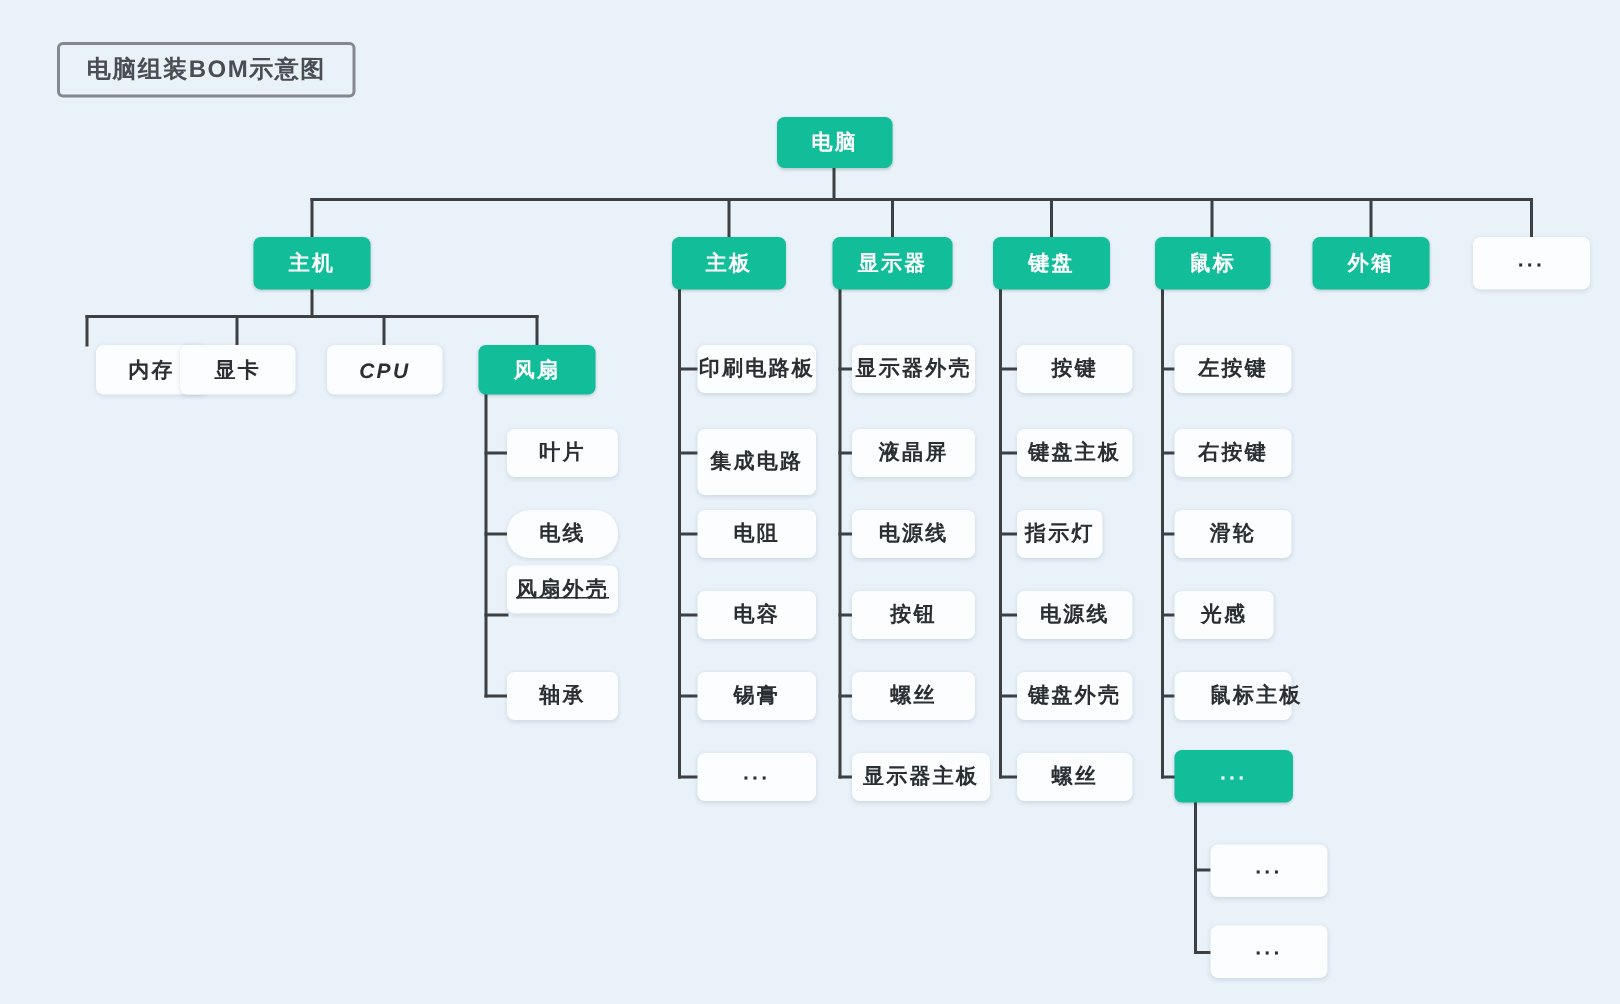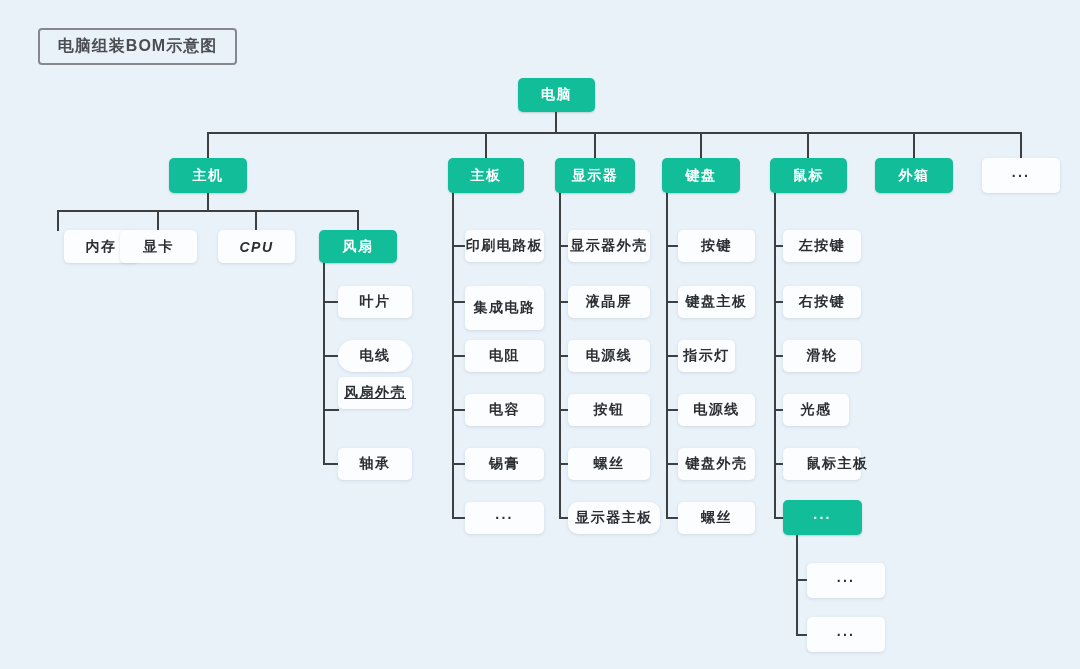--- a/index.html
+++ b/index.html
@@ -131,21 +131,21 @@
       <div class="node white" style="left: 465px; top: 286px; width: 79px; height: 44px;">集成电路</div>
       <div class="node white" style="left: 465px; top: 340px; width: 79px; height: 32px;">电阻</div>
       <div class="node white" style="left: 465px; top: 394px; width: 79px; height: 32px;">电容</div>
       <div class="node white" style="left: 465px; top: 448px; width: 79px; height: 32px;">锡膏</div>
       <div class="node white" style="left: 465px; top: 502px; width: 79px; height: 32px;">···</div>
       <div class="node white" style="left: 568px; top: 230px; width: 82px; height: 32px;">显示器外壳</div>
       <div class="node white" style="left: 568px; top: 286px; width: 82px; height: 32px;">液晶屏</div>
       <div class="node white" style="left: 568px; top: 340px; width: 82px; height: 32px;">电源线</div>
       <div class="node white" style="left: 568px; top: 394px; width: 82px; height: 32px;">按钮</div>
       <div class="node white" style="left: 568px; top: 448px; width: 82px; height: 32px;">螺丝</div>
-      <div class="node white" style="left: 568px; top: 502px; width: 92px; height: 32px; border-radius: 10px;">显示器主板</div>
+      <div class="node white" style="left: 568px; top: 502px; width: 92px; height: 32px;">显示器主板</div>
       <div class="node white" style="left: 678px; top: 230px; width: 77px; height: 32px;">按键</div>
       <div class="node white" style="left: 678px; top: 286px; width: 77px; height: 32px;">键盘主板</div>
       <div class="node white" style="left: 678px; top: 340px; width: 57px; height: 32px;">指示灯</div>
       <div class="node white" style="left: 678px; top: 394px; width: 77px; height: 32px;">电源线</div>
       <div class="node white" style="left: 678px; top: 448px; width: 77px; height: 32px;">键盘外壳</div>
       <div class="node white" style="left: 678px; top: 502px; width: 77px; height: 32px;">螺丝</div>
       <div class="node white" style="left: 783px; top: 230px; width: 78px; height: 32px;">左按键</div>
       <div class="node white" style="left: 783px; top: 286px; width: 78px; height: 32px;">右按键</div>
       <div class="node white" style="left: 783px; top: 340px; width: 78px; height: 32px;">滑轮</div>
       <div class="node white" style="left: 783px; top: 394px; width: 66px; height: 32px;">光感</div>

